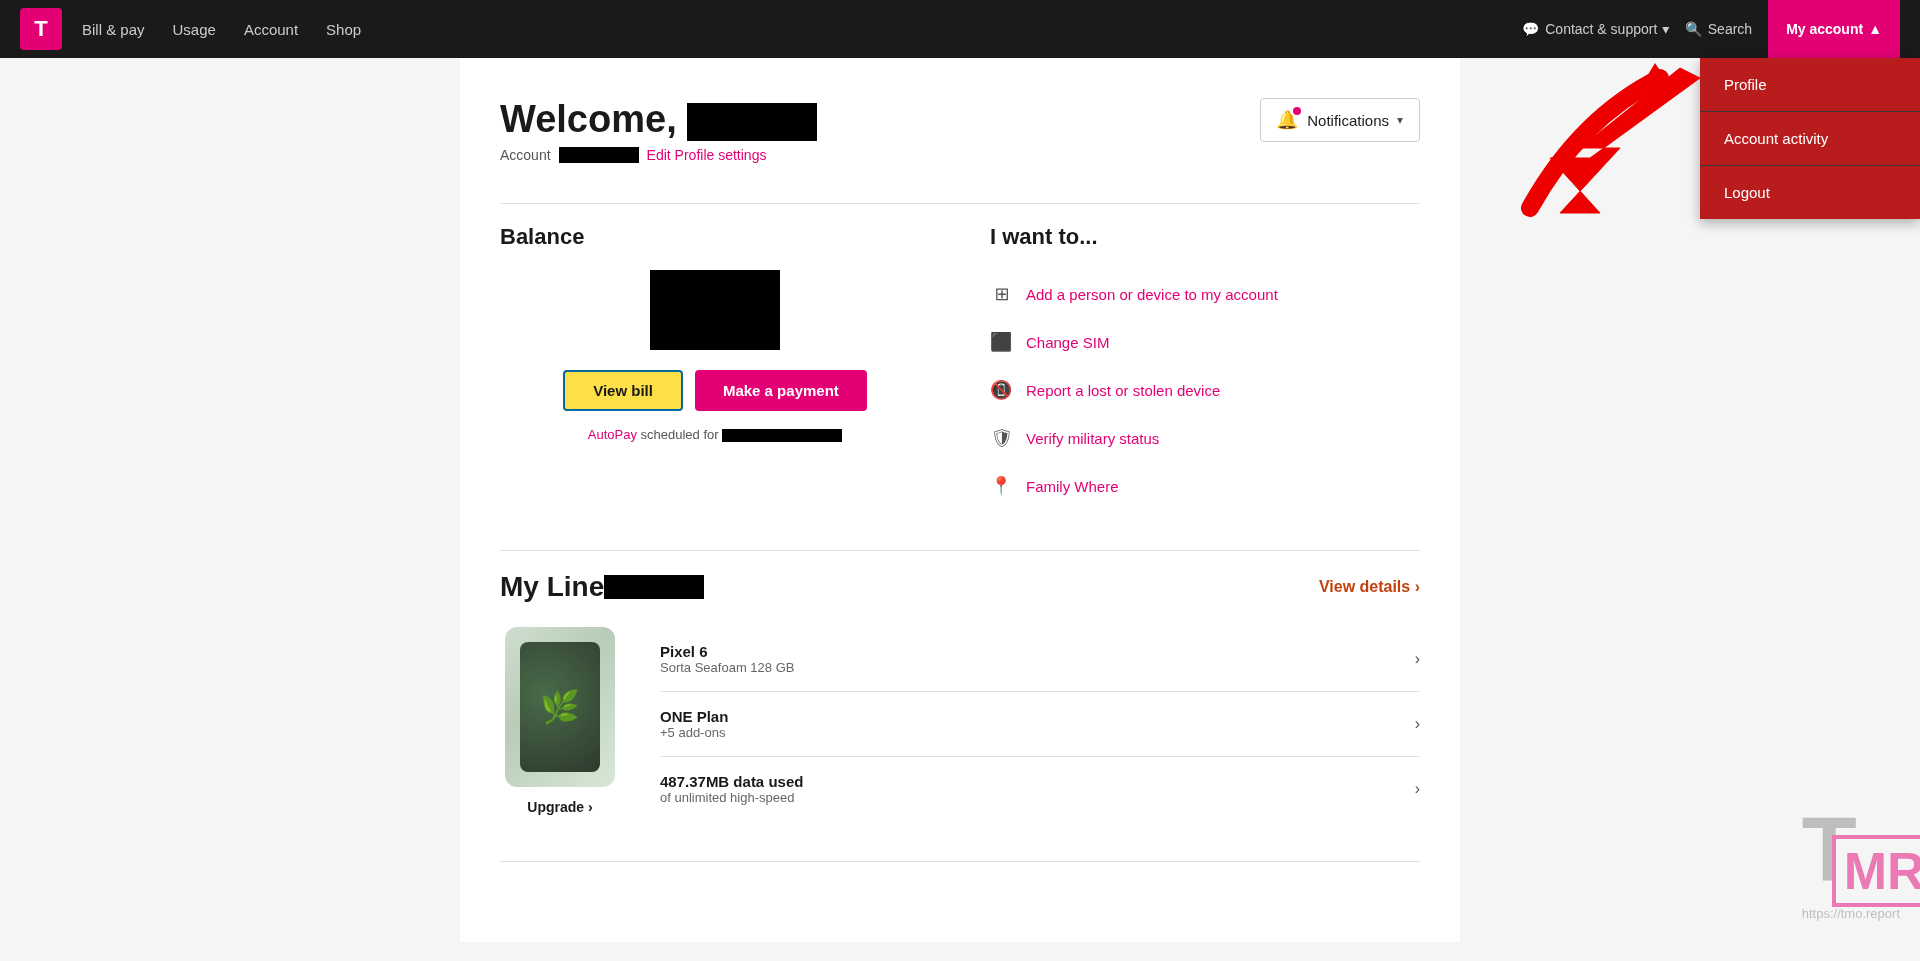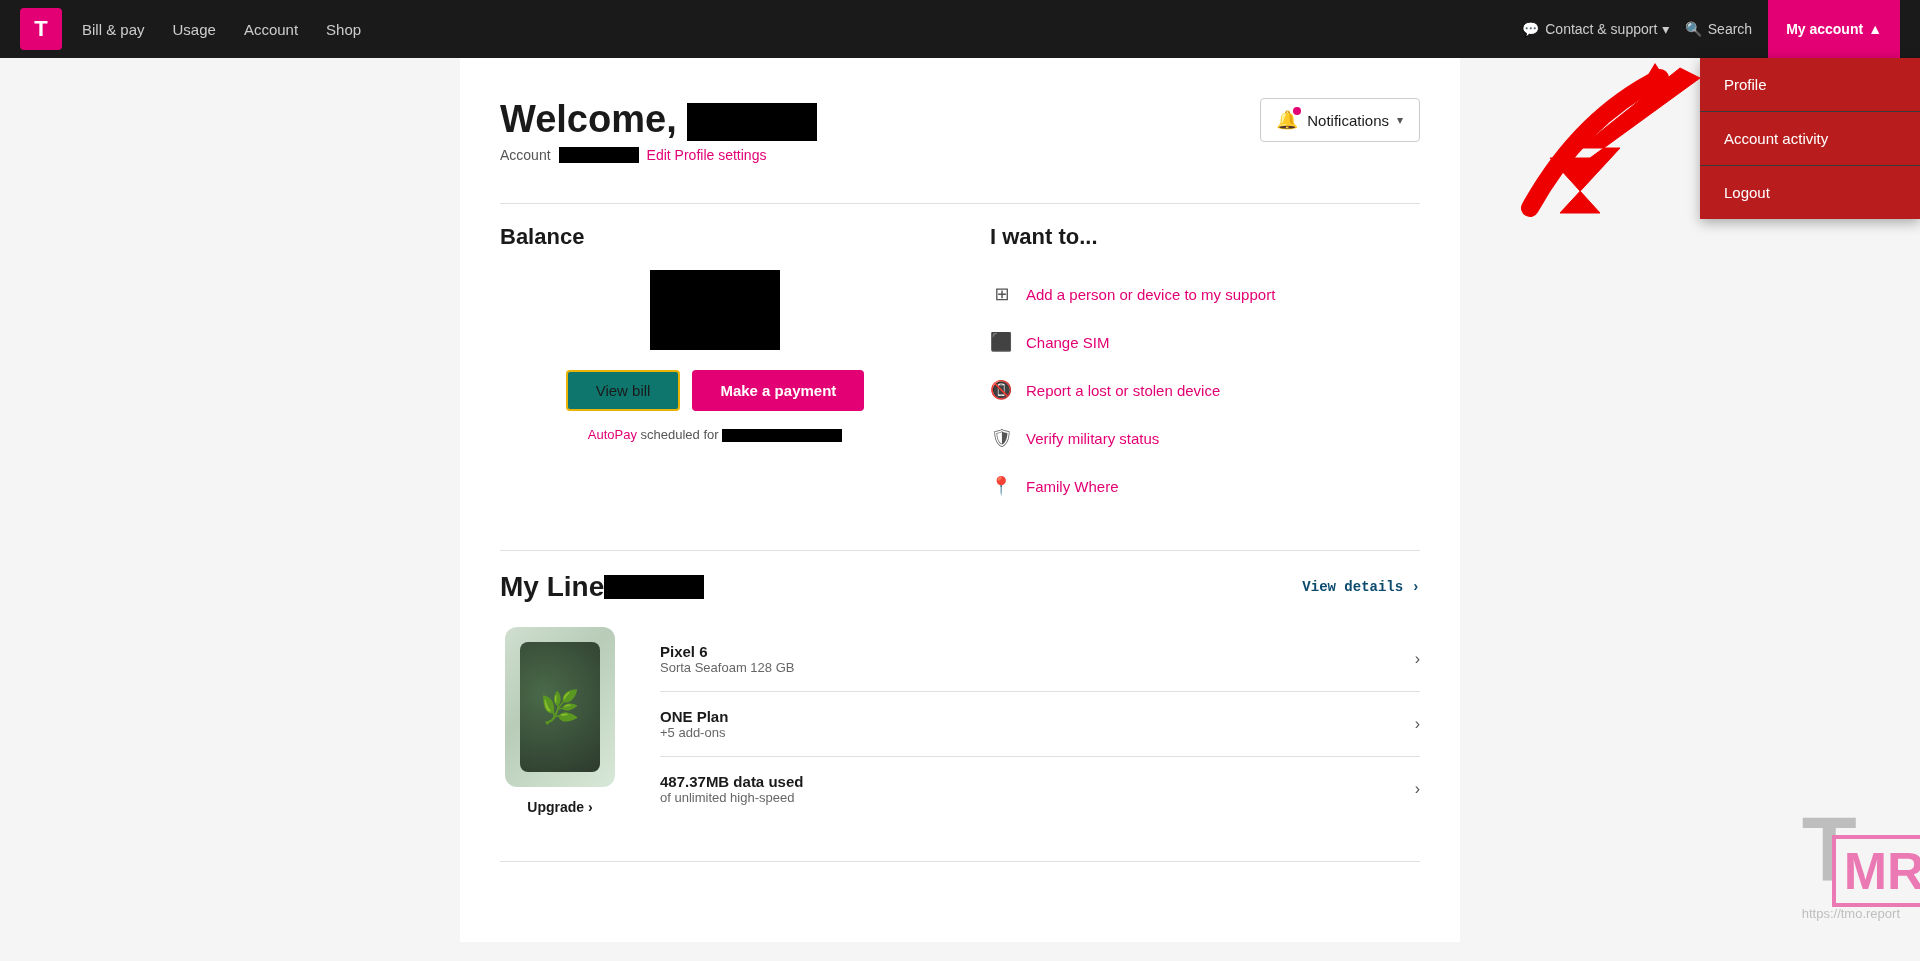--- a/index.html
+++ b/index.html
@@ -204,26 +204,26 @@
     .balance-center {
       text-align: center;
     }
     .balance-buttons {
       display: flex;
       gap: 12px;
       justify-content: center;
       margin-bottom: 16px;
     }
     .btn-outline {
-      border: 2px solid #eab308;
-      background: #0f766e;
+      border: 2px solid #0369a1;
+      background: #fde047;
       color: #1a1a1a;
       padding: 10px 28px;
       font-size: 15px;
-      font-weight: normal;
+      font-weight: bold;
       cursor: pointer;
       border-radius: 4px;
     }
     .btn-primary {
       background: #e20074;
       color: white;
       border: none;
       padding: 10px 28px;
       font-size: 15px;
       font-weight: bold;
@@ -293,26 +293,25 @@
       align-items: center;
     }
     .myline-redacted {
       background: black;
       display: inline-block;
       width: 100px;
       height: 24px;
       vertical-align: middle;
     }
     .view-details-link {
-      color: #0c4a6e;
-      font-size: 14px;
+      color: #c2410c;
+      font-size: 16px;
       cursor: pointer;
       text-decoration: none;
       font-weight: bold;
-      font-family: Liberation Mono, monospace;
     }
     .myline-content {
       display: flex;
       gap: 40px;
     }
     .phone-image {
       width: 120px;
       flex-shrink: 0;
       display: flex;
       flex-direction: column;
@@ -511,21 +510,21 @@
           <span class="autopay-redacted"></span>
         </div>
       </div>
     </div>
 
     <div class="iwantto-section">
       <h2 class="iwantto-title">I want to...</h2>
       <ul class="iwantto-list">
         <li class="iwantto-item">
           <span class="iwantto-icon">⊞</span>
-          <span>Add a person or device to my support</span>
+          <span>Add a person or device to my account</span>
         </li>
         <li class="iwantto-item">
           <span class="iwantto-icon">⬛</span>
           <span>Change SIM</span>
         </li>
         <li class="iwantto-item">
           <span class="iwantto-icon">📵</span>
           <span>Report a lost or stolen device</span>
         </li>
         <li class="iwantto-item">

